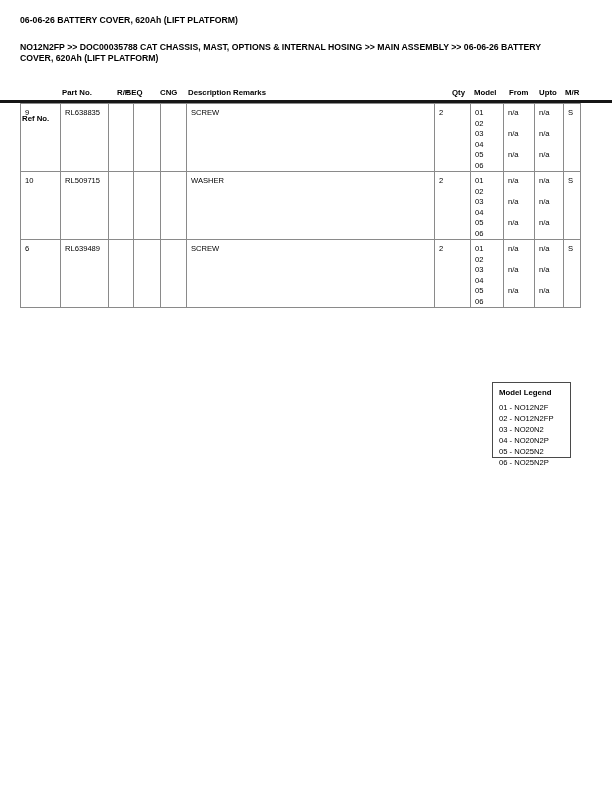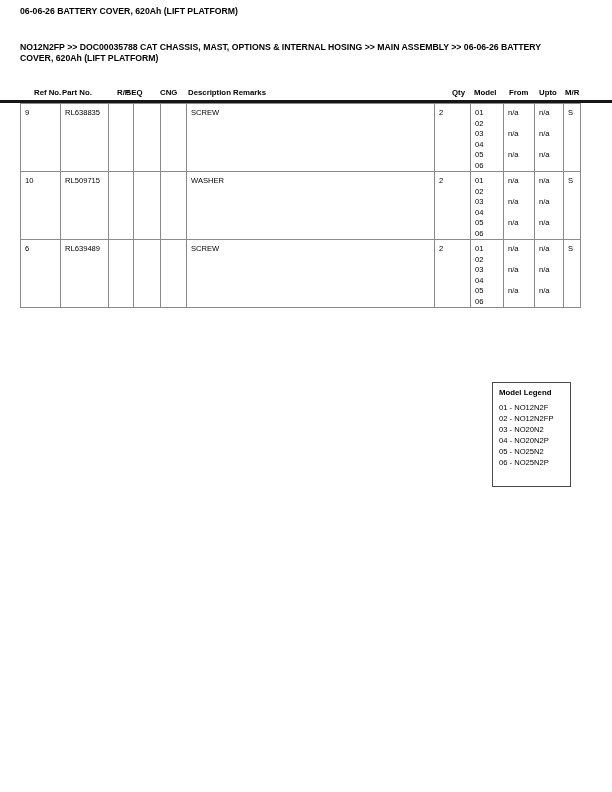--- a/index.html
+++ b/index.html
@@ -8,42 +8,42 @@
     width: 612px;
     height: 792px;
     background: #ffffff;
     font-family: "Liberation Sans", sans-serif;
     color: #000000;
     overflow: hidden;
   }
   .title {
     position: absolute;
     left: 20px;
-    top: 6px;
+    top: 15px;
     font-size: 8.7px;
     font-weight: bold;
     white-space: nowrap;
   }
   .breadcrumb {
     position: absolute;
     left: 20px;
     top: 42px;
     width: 548px;
     font-size: 8.7px;
     font-weight: bold;
     line-height: 11px;
   }
   .col-headers span {
     position: absolute;
     top: 88px;
     font-size: 7.8px;
     font-weight: bold;
     white-space: nowrap;
   }
-  .h-ref   { left: 34px; }
+  .h-ref   { left: 22px; margin-top: 26px; }
   .h-part  { left: 62px; }
   .h-rp    { left: 110px; padding-left: 7px; }
   .h-seq   { left: 126px; }
   .h-cng   { left: 160px; }
   .h-desc  { left: 188px; }
   .h-qty   { left: 452px; }
   .h-model { left: 474px; }
   .h-from  { left: 509px; }
   .h-upto  { left: 539px; }
   .h-mr    { left: 565px; }
@@ -80,21 +80,21 @@
   td.c-qty   { padding-left: 18px; }
   td.c-model { padding-left: 8px; }
   td.c-from  { padding-left: 7px; }
   td.c-upto  { padding-left: 7px; }
   td.c-mr    { padding-left: 6px; }
   .legend {
     position: absolute;
     left: 492px;
     top: 382px;
     width: 79px;
-    height: 105px;
+    height: 76px;
     border: 1px solid #4a4a4a;
     box-sizing: border-box;
     padding: 5px 0 0 6px;
     background: #ffffff;
   }
   .legend-title {
     font-size: 7.8px;
     font-weight: bold;
     line-height: 10px;
     margin-bottom: 4px;

